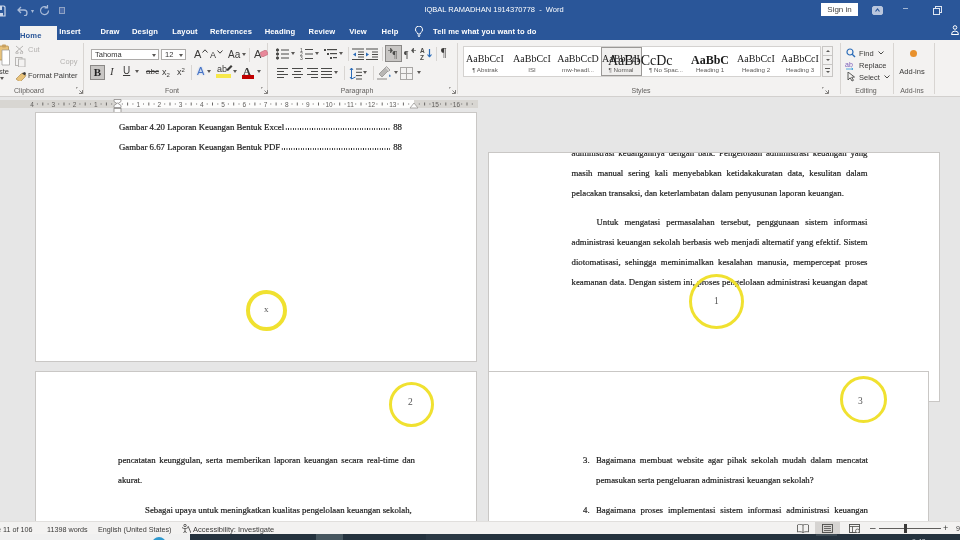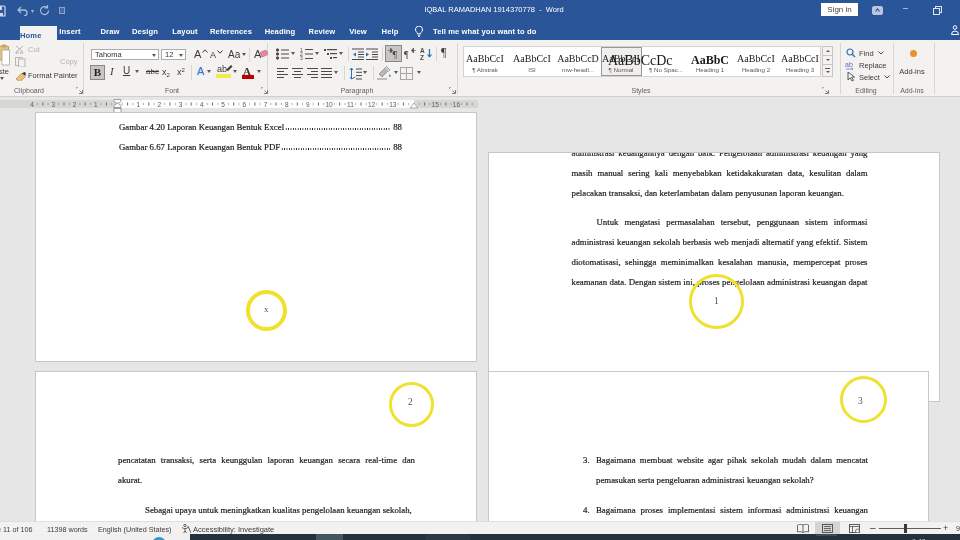--- a/index.html
+++ b/index.html
@@ -458,21 +458,21 @@
       <div style="height:8.5px;"></div>
       <div class="jl"><span style="display:inline-block;width:25px;"></span>Untuk mengatasi permasalahan tersebut, penggunaan sistem informasi</div>
       <div class="jl">administrasi keuangan sekolah berbasis web menjadi alternatif yang efektif. Sistem</div>
       <div class="jl">diotomatisasi, sehingga meminimalkan kesalahan manusia, mempercepat proses</div>
       <div class="jl">keamanan data. Dengan sistem ini, proses pengelolaan administrasi keuangan dapat</div>
     </div>
   </div>
 
   <div class="page" id="pg3">
     <div class="doc abs" style="left:82px; top:77.5px; width:297px;">
-      <div class="jl">pencatatan transaksi, serta keunggulan laporan keuangan secara real-time dan</div>
+      <div class="jl">pencatatan keunggulan, serta memberikan laporan keuangan secara real-time dan</div>
       <div class="ll">akurat.</div>
       <div style="height:9.9px;"></div>
       <div class="ll"><span style="display:inline-block;width:27px;"></span>Sebagai upaya untuk meningkatkan kualitas pengelolaan keuangan sekolah,</div>
     </div>
   </div>
 
   <div class="page" id="pg4">
     <div class="doc abs" style="left:94px; top:77.5px; width:285px;">
       <div class="jl"><span style="display:inline-block;width:13px;">3.</span>Bagaimana membuat website agar pihak sekolah mudah dalam mencatat</div>
       <div class="ll"><span style="display:inline-block;width:13px;"></span>pemasukan serta pengeluaran administrasi keuangan sekolah?</div>

